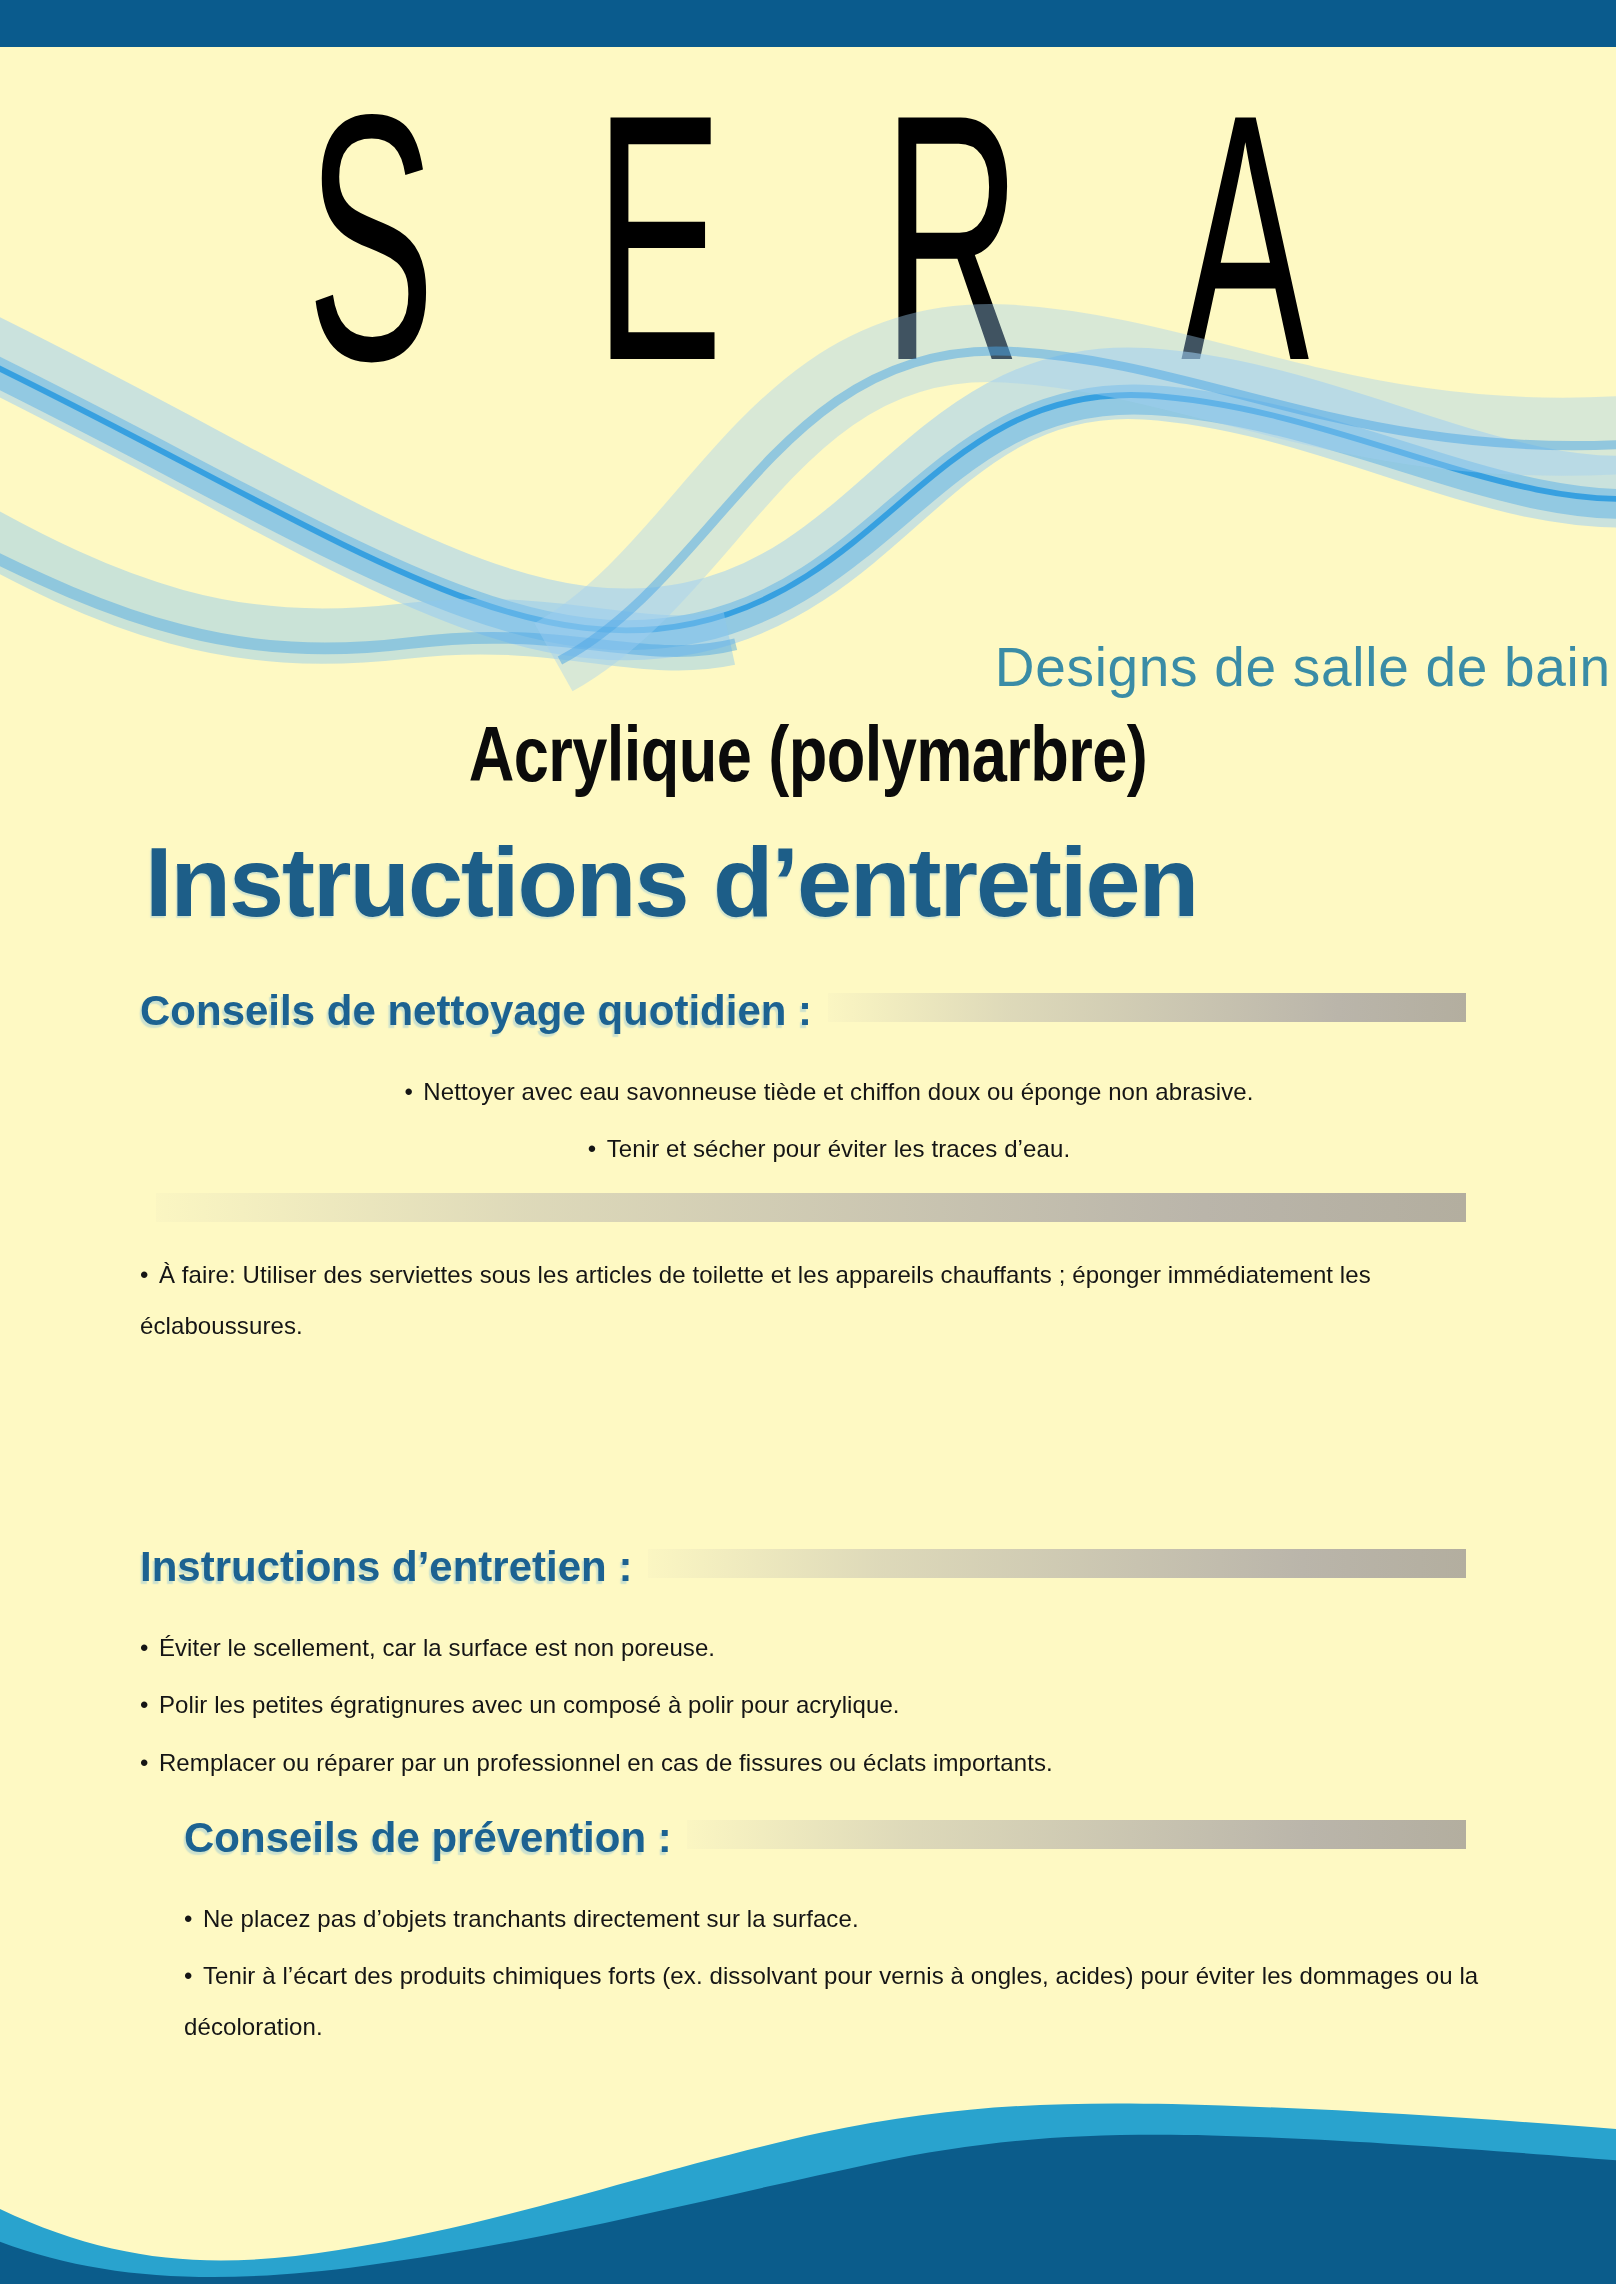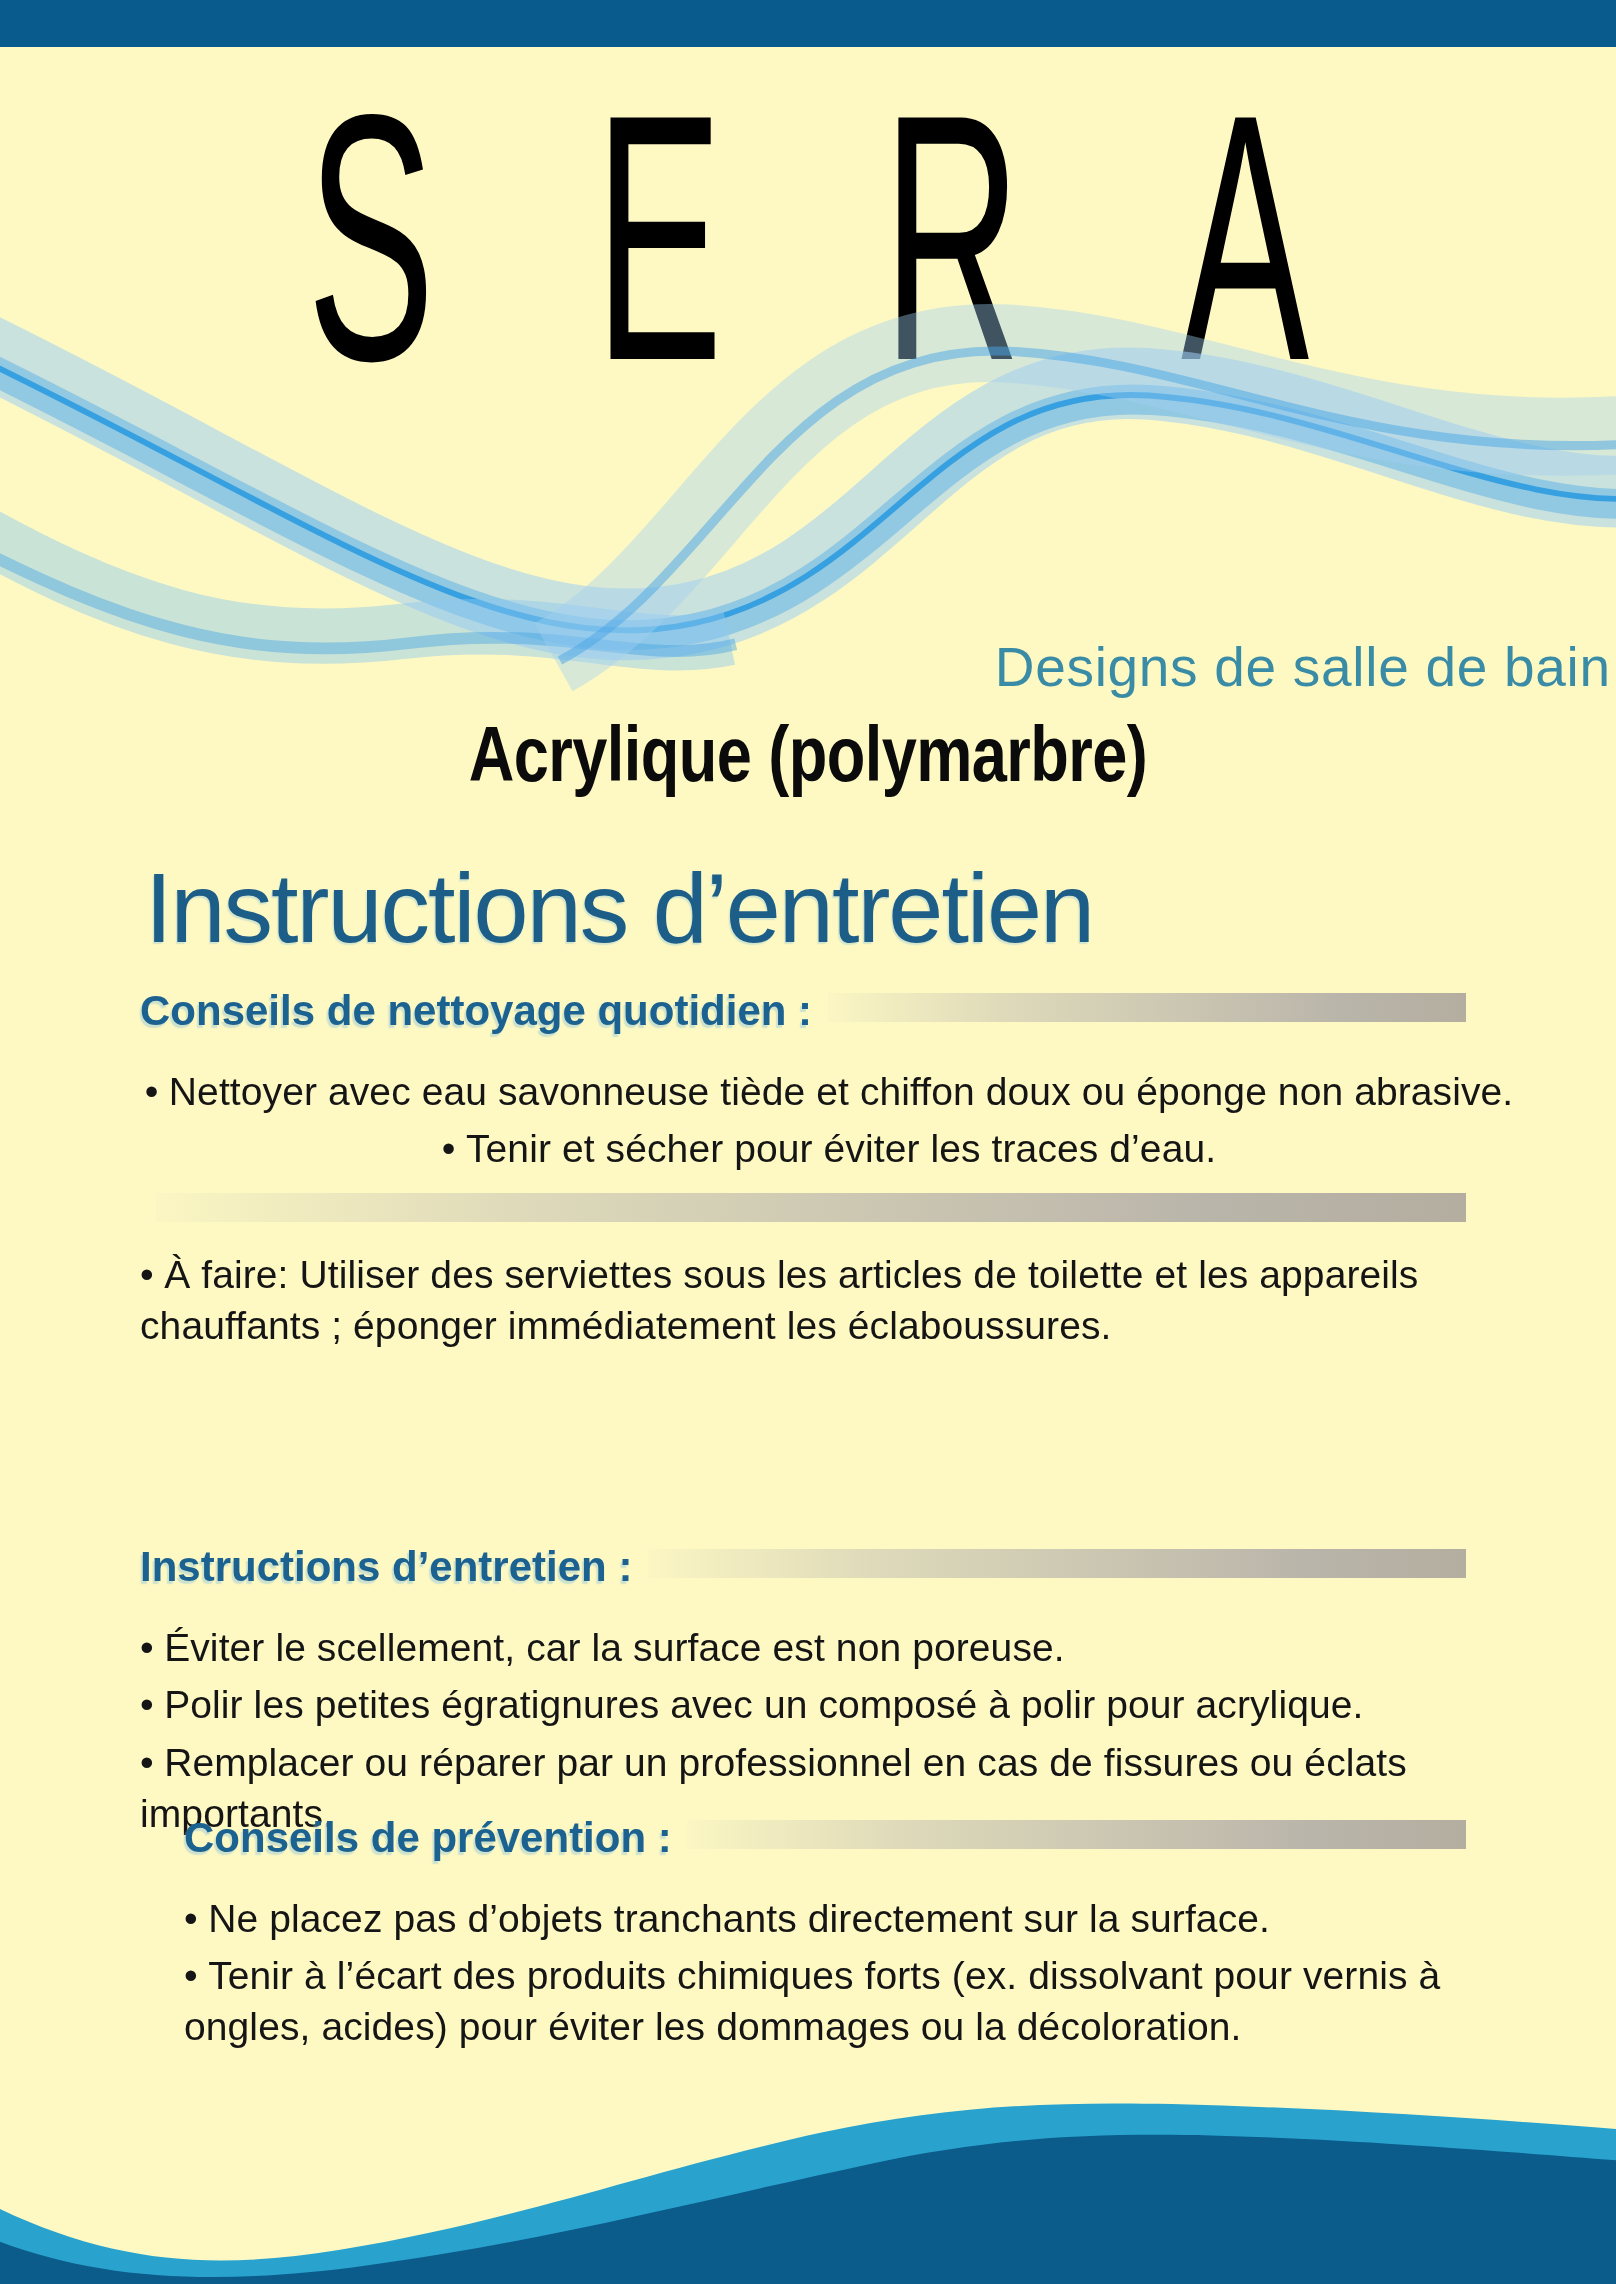--- a/index.html
+++ b/index.html
@@ -27,22 +27,22 @@
     position:absolute; top:635px; right:5.2px;
     font-size:55px; color:#3a8ca6; letter-spacing:0.7px; white-space:nowrap;
   }
   .product-title {
     position:absolute; top:710px; left:0; width:100%;
     text-align:center; font-size:77px; font-weight:bold; color:#0b0b0b;
     transform:scaleX(0.82); transform-origin:center top;
     letter-spacing:-0.7px; white-space:nowrap;
   }
   .main-title {
-    position:absolute; top:851px; left:145px;
-    font-size:99px; font-weight:normal; color:#1d5e88;
+    position:absolute; top:825px; left:145px;
+    font-size:99px; font-weight:bold; color:#1d5e88;
     letter-spacing:-2px; white-space:nowrap;
     text-shadow:-1.3px 2px 1.3px rgba(130,190,220,0.35);
   }
   .section { position:absolute; left:140px; right:98px; }
   .sec-1 { top:984px;text-align:center; }
   .sec-2 { top:1184px; }
   .sec-3 { top:1540px; }
   .sec-4 { top:1811px;margin-left:44px; }
   .sec-head {
     display:flex; align-items:flex-start;
@@ -55,21 +55,21 @@
   }
   .sec-head .rule {
     flex:1; height:29px; margin:9px 52px 0 15.6px;
     background:linear-gradient(90deg,
       rgba(190,186,176,0.05) 0%,
       rgba(190,186,176,0.5) 28%,
       #bab5aa 80%,
       #b3ae9f 100%);
   }
   .bullet {
-    font-size:39px; line-height:51px; color:#151515;
+    font-size:24px; line-height:51px; color:#151515;
     margin:0 0 6.5px 0; letter-spacing:0.1px;
   }
   .bullet .bm { margin-right:10.4px; }
   .footer-svg {
     position:absolute; left:0; bottom:0; width:1616px; height:189px;
   }
 </style>
 </head>
 <body>
 

